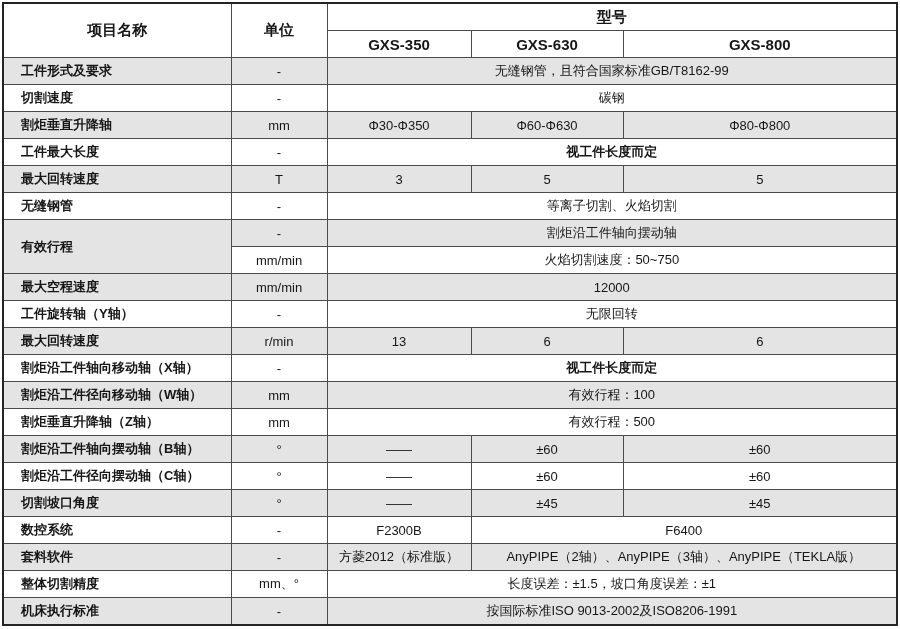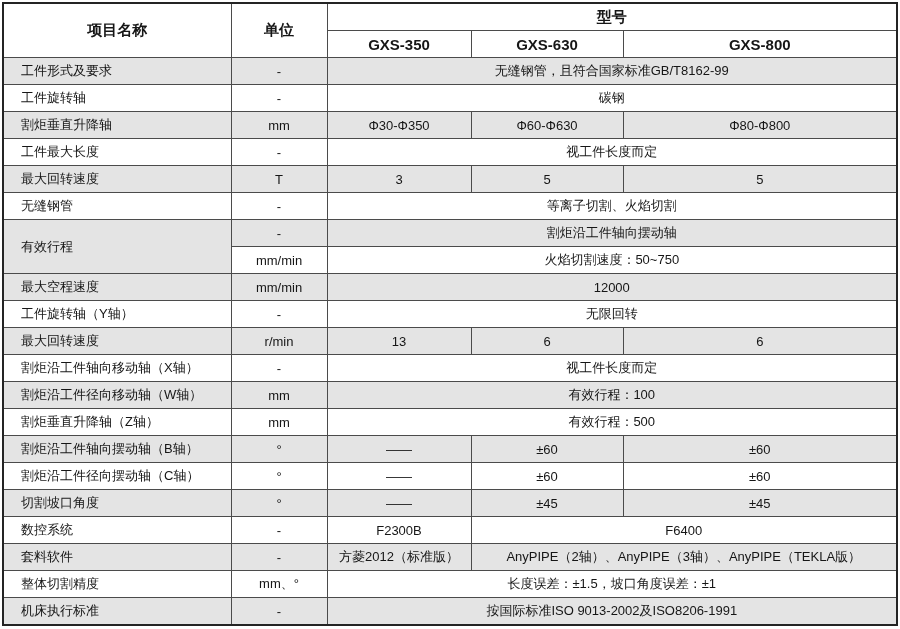--- a/index.html
+++ b/index.html
@@ -21,24 +21,24 @@
     font-size:13px;
     text-align:center;
     vertical-align:middle;
     height:26px;
     padding:0 3px;
     white-space:nowrap;
     overflow:hidden;
     background:#ffffff;
   }
   tr.gray td{background:#e4e4e4;}
-  td.label{text-align:left;padding-left:17px;}
+  td.label{text-align:left;padding-left:17px;font-weight:bold;}
   td.th{font-weight:bold;font-size:15px;background:#ffffff;}
   tr.hrow td{height:26px;}
-  td.bold{font-weight:normal;}
+  td.bold{font-weight:bold;}
 </style>
 </head>
 <body>
 
 <table class="spec">
   <colgroup>
       <col class="c1">
       <col class="c2">
       <col class="c3">
       <col class="c4">
@@ -57,21 +57,21 @@
     <td class="th">GXS-800</td>
   </tr>
 
   <tr class="gray">
     <td class="label">工件形式及要求</td>
     <td>-</td>
     <td colspan="3">无缝钢管，且符合国家标准GB/T8162-99</td>
   </tr>
 
   <tr>
-    <td class="label">工件旋转轴</td>
+    <td class="label">切割速度</td>
     <td>-</td>
     <td colspan="3">碳钢</td>
   </tr>
 
   <tr class="gray">
     <td class="label">割炬垂直升降轴</td>
     <td>mm</td>
     <td>Φ30-Φ350</td>
     <td>Φ60-Φ630</td>
     <td>Φ80-Φ800</td>

